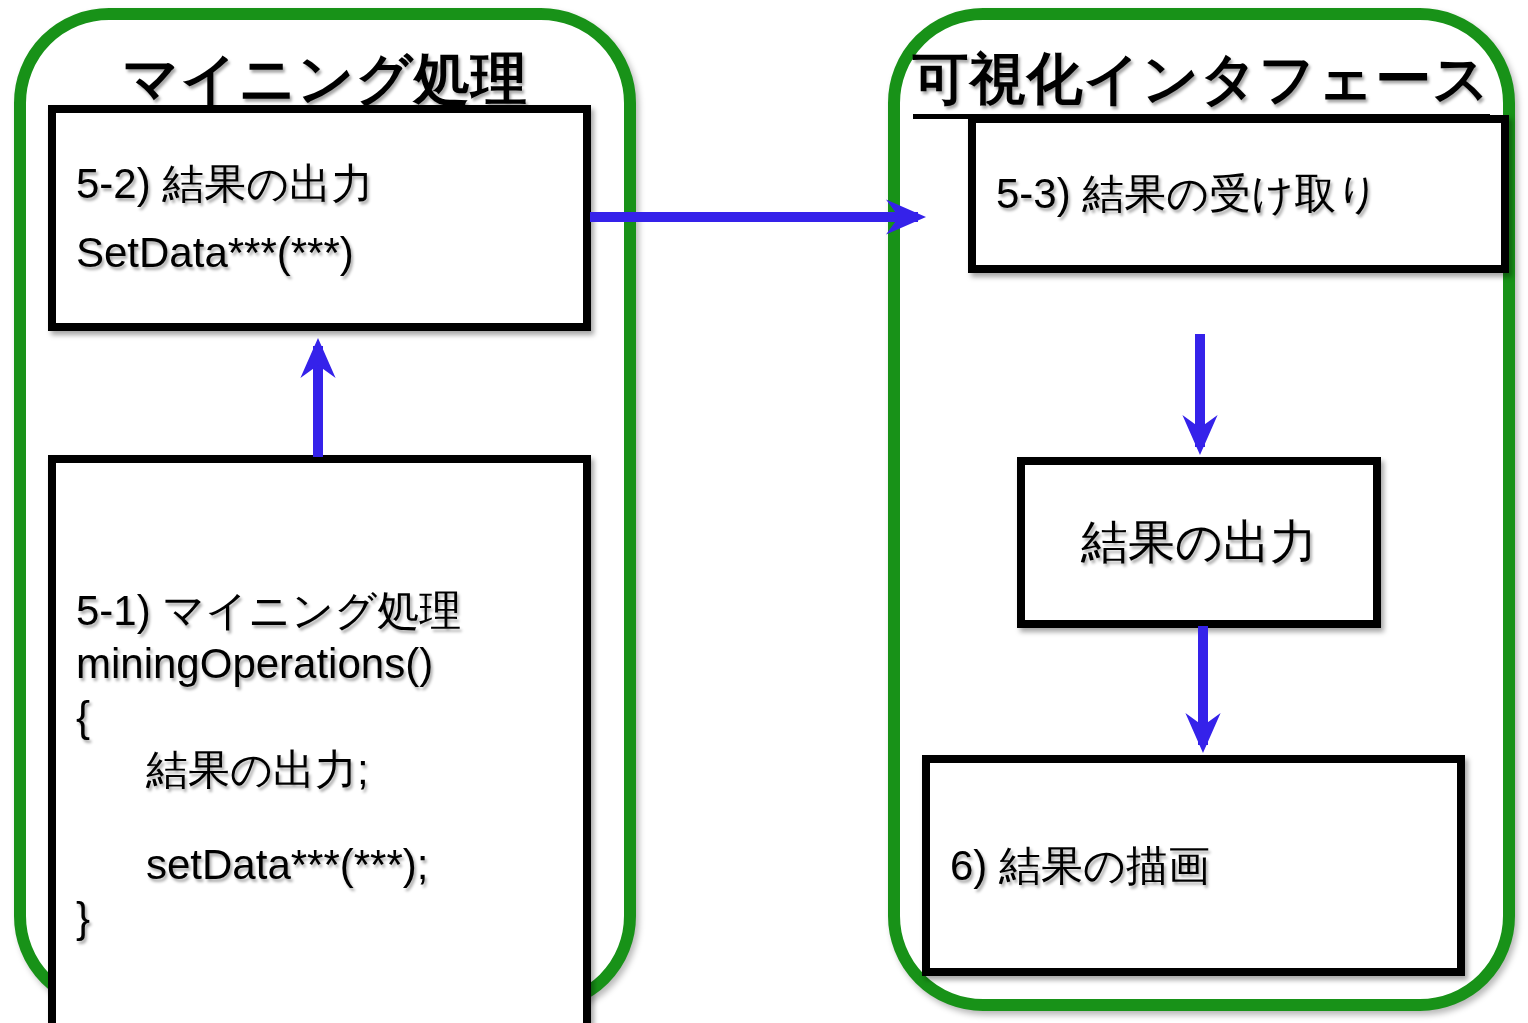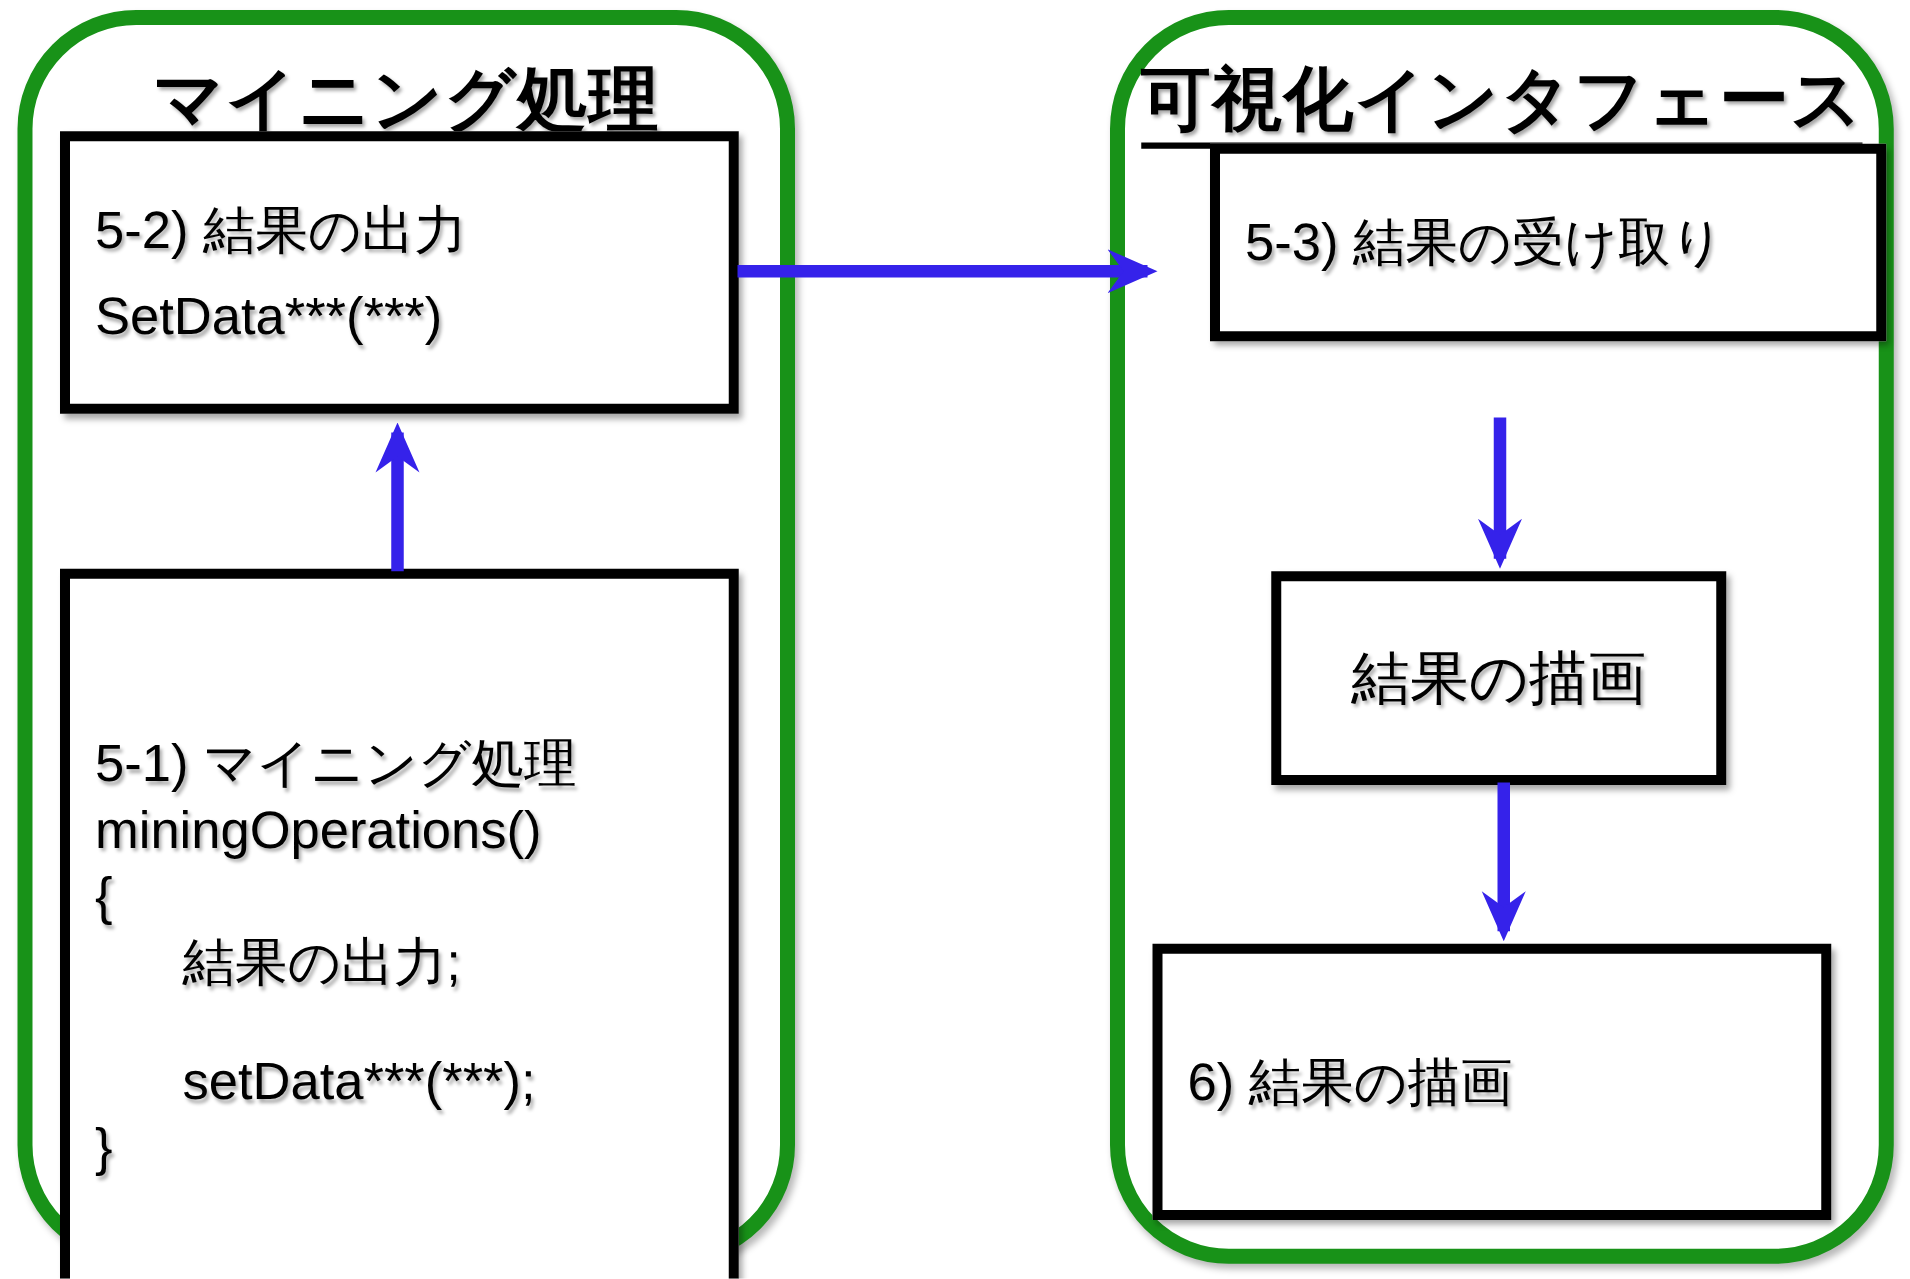--- a/index.html
+++ b/index.html
@@ -104,21 +104,21 @@
     <div class="line"></div>
     <div class="line">      setData***(***);</div>
     <div class="line">}</div>
   </div>
 
   <div id="box-receive" class="node two-line pad">
     <div class="line">5-3) 結果の受け取り</div>
   </div>
 
   <div id="box-datastruct" class="node">
-    <div class="line">結果の描画</div>
+    <div class="line">結果の出力</div>
   </div>
 
   <div id="box-display" class="node two-line pad">
     <div class="line">6) 結果の描画</div>
   </div>
 
   <svg id="arrow-layer" viewBox="0 0 1528 1023" xmlns="http://www.w3.org/2000/svg">
     <defs>
       <marker id="ah" viewBox="0 0 10 10" refX="8" refY="5" markerWidth="4" markerHeight="4" orient="auto-start-reverse">
         <path d="M 0 0.6 L 10 5 L 0 9.4 L 3.2 5 Z" fill="#3522EA"></path>

